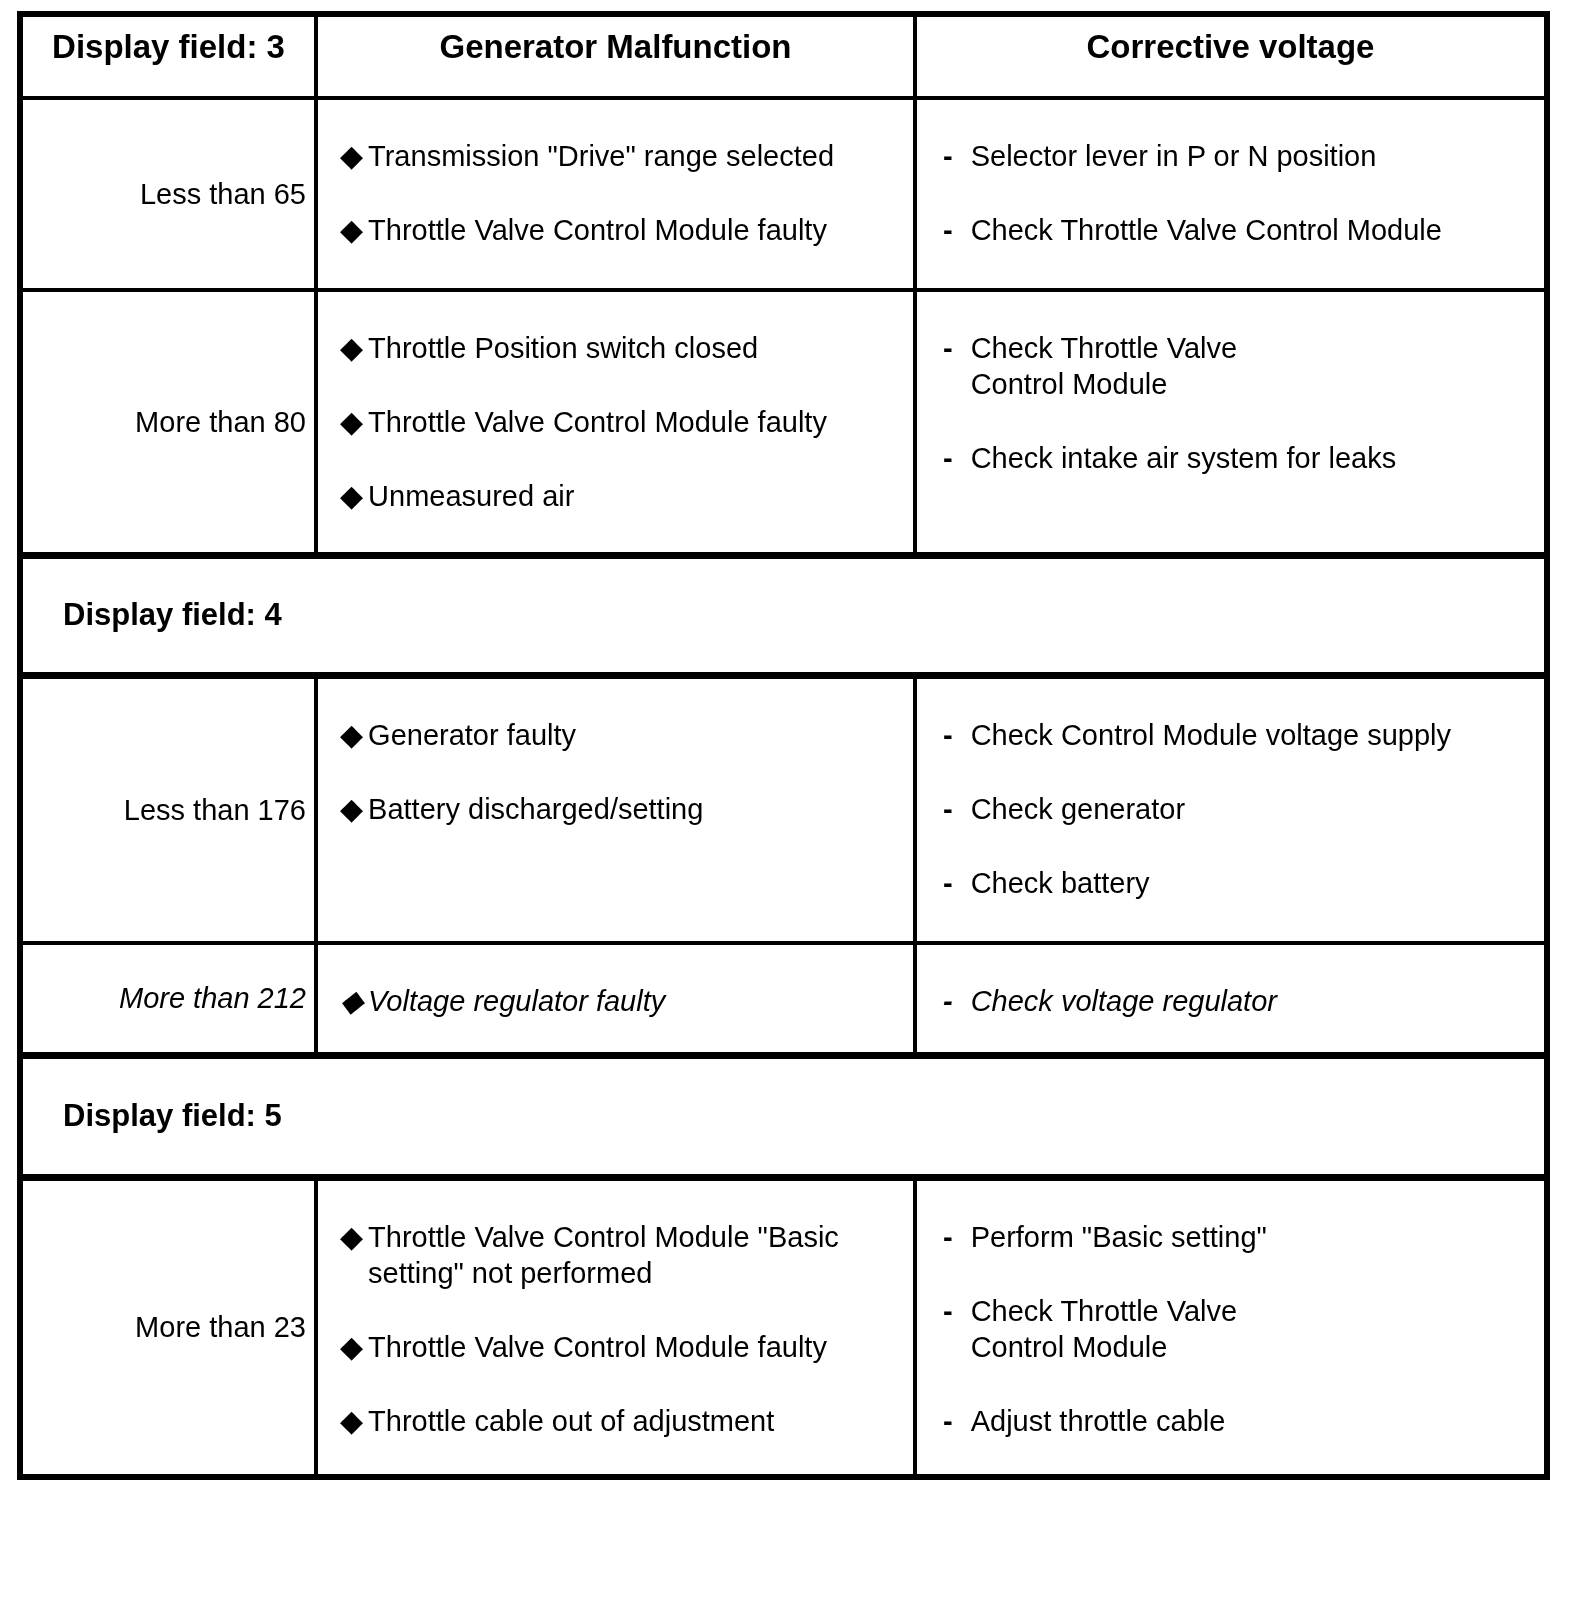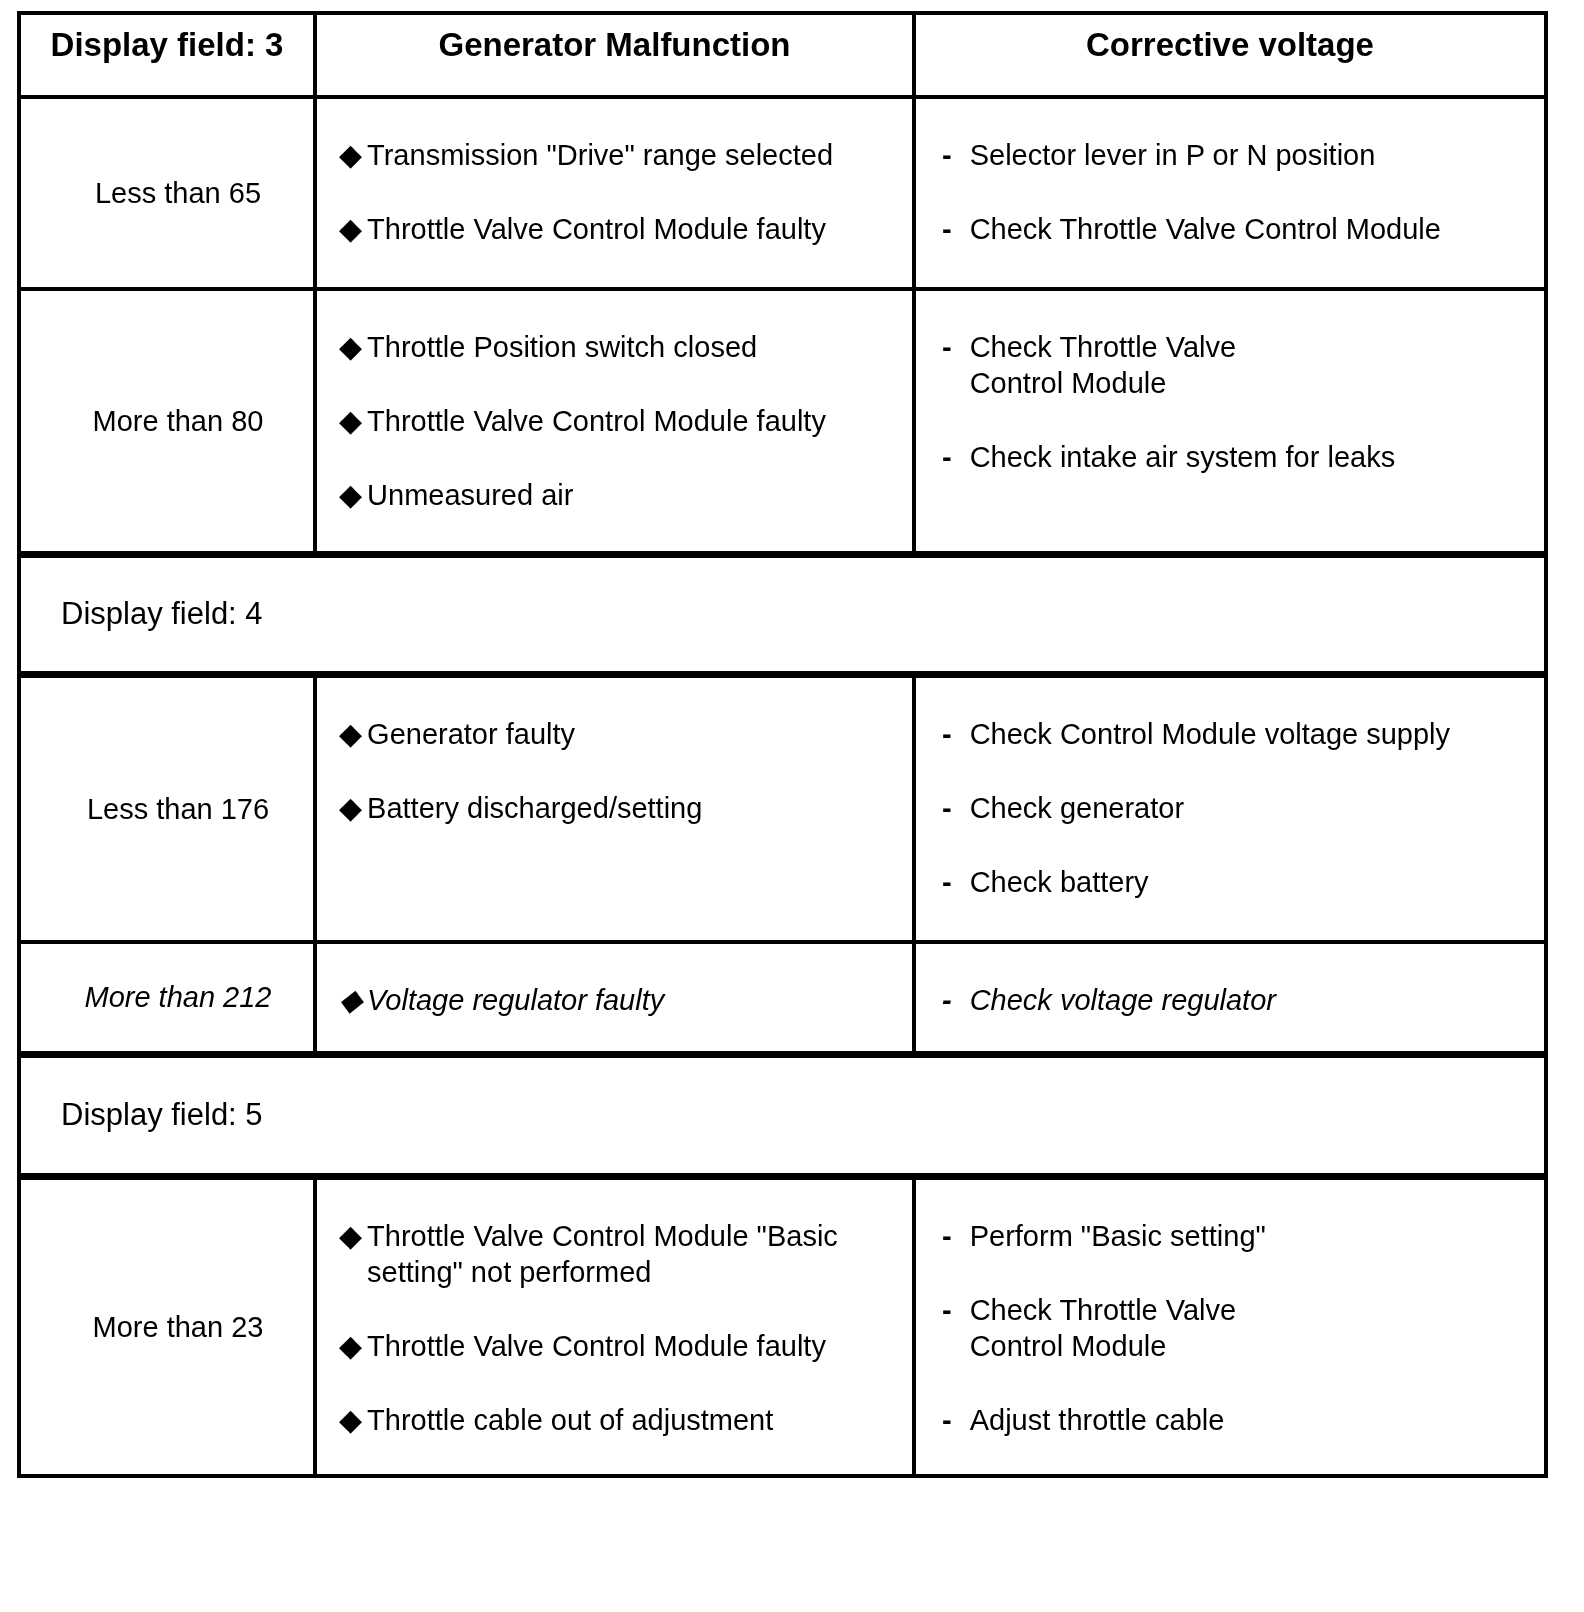--- a/index.html
+++ b/index.html
@@ -19,21 +19,21 @@
     background: #ffffff;
     overflow: hidden;
   }
   table.diag-table {
     position: absolute;
     left: 17px;
     top: 11px;
     width: 1527px;
     border-collapse: collapse;
     table-layout: fixed;
-    border: 1px solid #000000;
+    border: 6px solid #000000;
   }
   col.c1 { width: 296px; }
   col.c2 { width: 599px; }
   col.c3 { width: 632px; }
 
   th, td {
     border: 4px solid #000;
     font-size: 29px;
     line-height: 36px;
     overflow: hidden;
@@ -48,38 +48,38 @@
     vertical-align: top;
     padding-top: 12px;
   }
 
   
   tr.section-row { height: 120px; }
   tr.section-row td {
     border-top-width: 7px;
     border-bottom-width: 7px;
     font-size: 31px;
-    font-weight: 400;
+    font-weight: 700;
     vertical-align: middle;
     text-align: left;
     padding-left: 40px;
   }
   tr.sec5 { height: 122px; }
 
   
   tr.r0 { height: 192px; }
   tr.r1 { height: 265px; }
   tr.r3 { height: 268px; }
   tr.r4 { height: 112px; font-style: italic; }
   tr.r6 { height: 115px; }
   tr.r7 { height: 300px; }
 
   td.cell-display {
     vertical-align: middle;
-    text-align: center;
+    text-align: right;
     padding-left: 30px;
     padding-right: 8px;
   }
   td.cell-bullets {
     vertical-align: top;
     padding: 38px 14px 14px 22px;
   }
   td.cell-actions {
     vertical-align: top;
     padding: 38px 14px 14px 26px;

